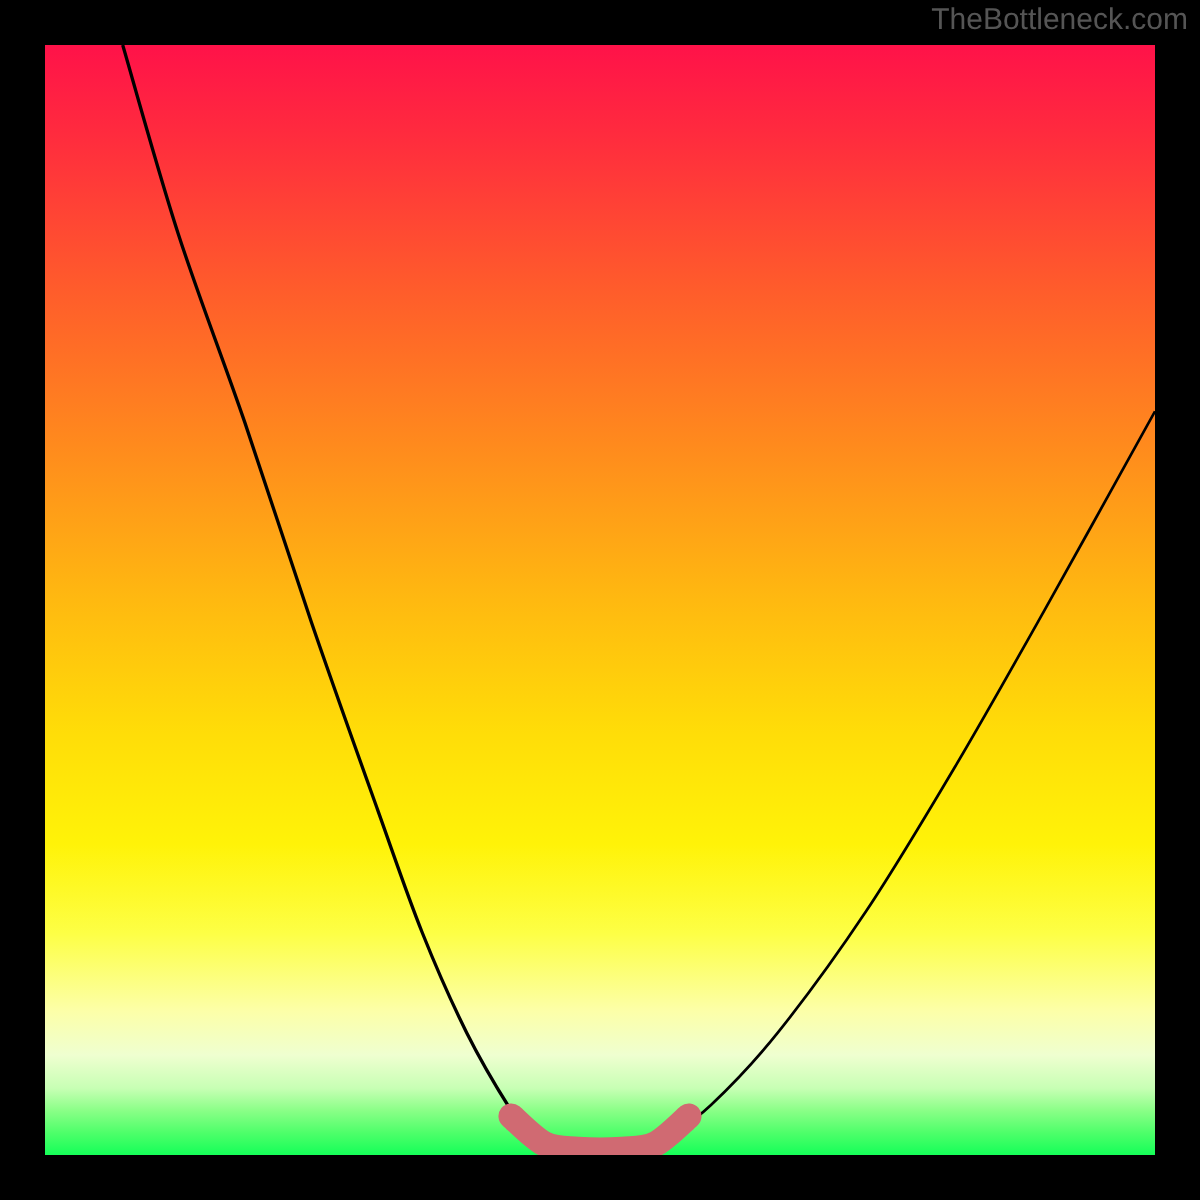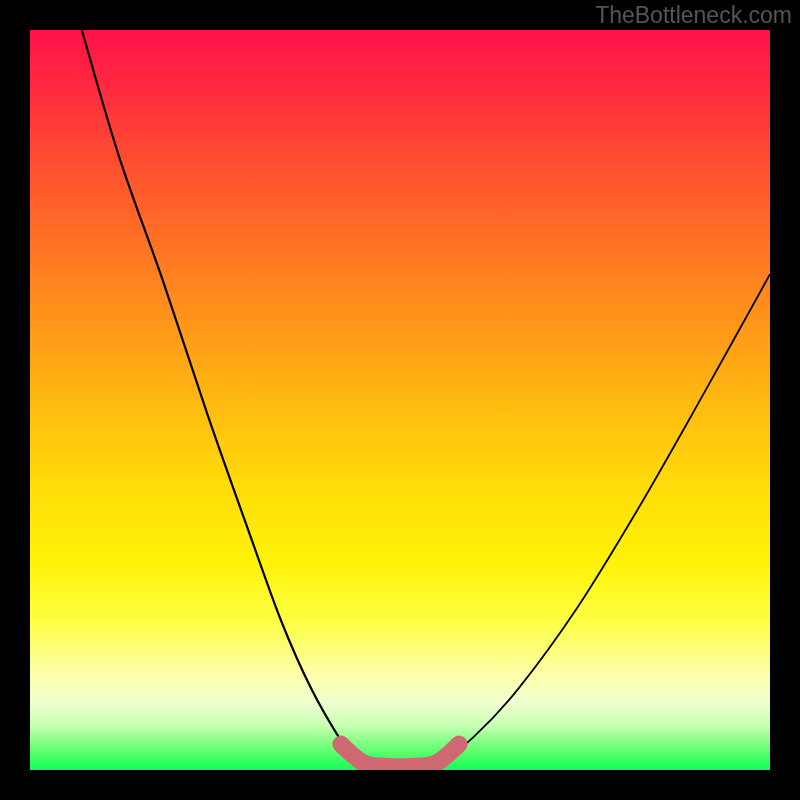--- a/index.html
+++ b/index.html
@@ -15,21 +15,21 @@
     position: relative;
     width: 800px;
     height: 800px;
     background: #000;
   }
   .watermark {
     position: absolute;
     top: 2px;
     right: 8px;
     color: #555555;
-    font-size: 23px;
+    font-size: 20px;
     font-weight: 400;
     letter-spacing: 0px;
     z-index: 10;
   }
   .plot-area {
     position: absolute;
     left: 30px;
     top: 30px;
     width: 740px;
     height: 740px;

